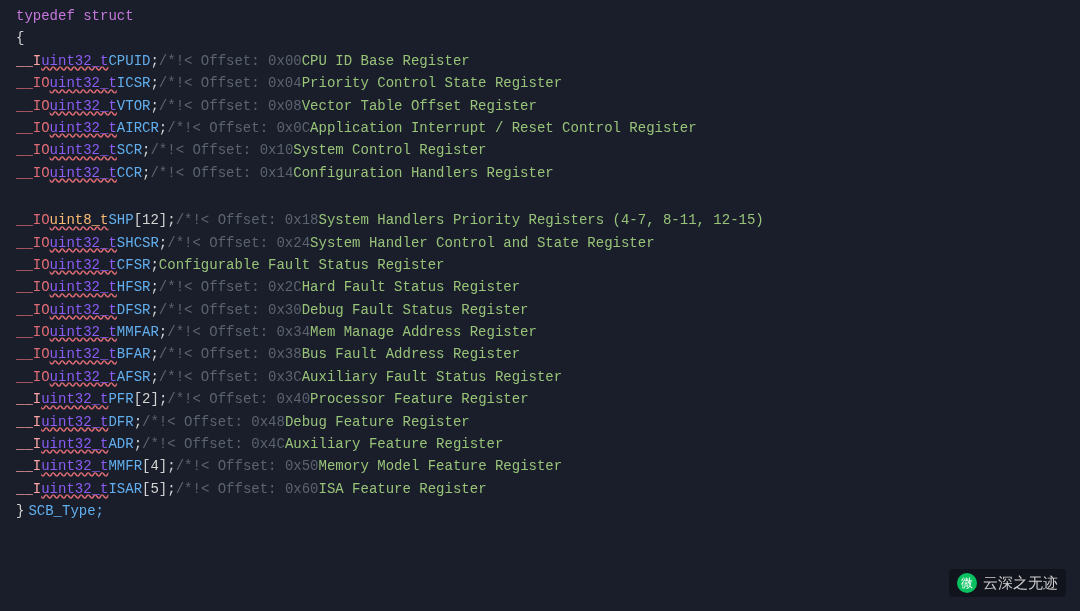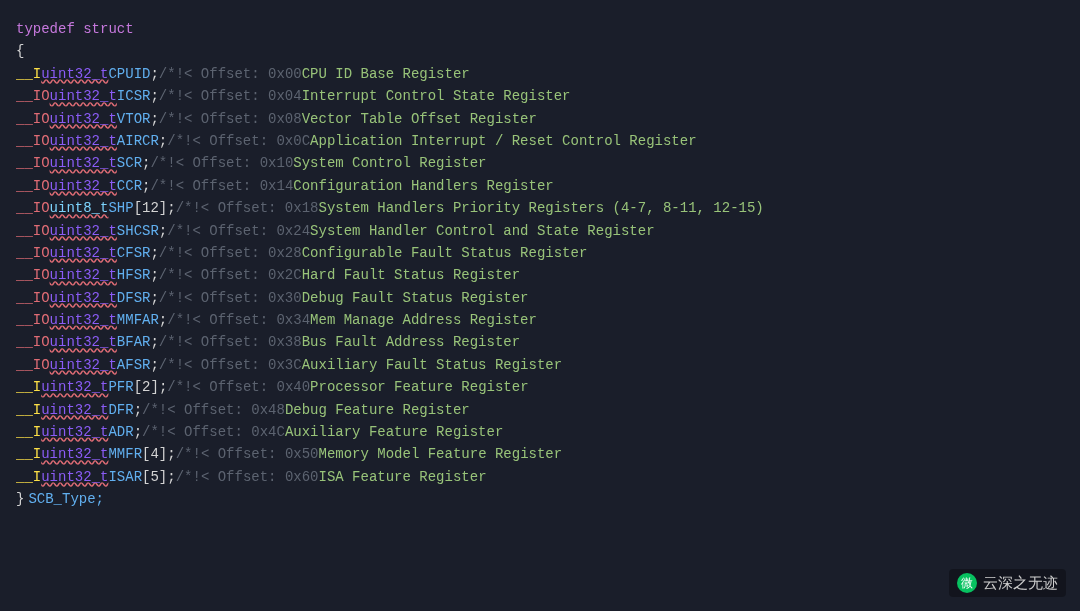--- a/index.html
+++ b/index.html
@@ -6,34 +6,34 @@
     body {
       background: #1a1e2a;
       font-family: 'Courier New', Courier, monospace;
       font-size: 14px;
       width: 1080px;
       height: 611px;
       overflow: hidden;
       position: relative;
     }
     .code-block {
-      padding: 18px 16px;
+      padding: 5px 16px;
       line-height: 1.6;
       color: #d4d4d4;
     }
     .line {
       display: flex;
       align-items: baseline;
       white-space: nowrap;
     }
     .kw-typedef { color: #c678dd; }
     .kw-io { color: #e06c75; }
-    .kw-i { color: #fde047; }
+    .kw-i { color: #fca5a5; }
     .type { color: #8b5cf6; text-decoration: underline wavy #e06c75; text-decoration-skip-ink: none; }
-    .type-uint8 { color: #7dd3fc; text-decoration: underline wavy #e06c75; text-decoration-skip-ink: none; }
+    .type-uint8 { color: #fdba74; text-decoration: underline wavy #e06c75; text-decoration-skip-ink: none; margin-top: 25px; }
     .var { color: #61afef; }
     .offset { color: #5c6370; text-align: center; }
     .desc { color: #98c379; }
     .brace { color: #d4d4d4; }
     .semi { color: #d4d4d4; }
     .bracket { color: #d4d4d4; }
     .watermark {
       position: absolute;
       bottom: 14px;
       right: 14px;
@@ -78,21 +78,21 @@
         <span class="semi">;</span>   
         <span class="offset">/*!&lt; Offset: 0x00</span>  
         <span class="desc">CPU ID Base Register</span>
       </div>
       <div class="line">
         <span class="kw-io">__IO</span> 
         <span class="type">uint32_t</span> 
         <span class="var">ICSR</span>
         <span class="semi">;</span>   
         <span class="offset">/*!&lt; Offset: 0x04</span>  
-        <span class="desc">Interrupt Control State Register</span>
+        <span class="desc">Priority Control State Register</span>
       </div>
       <div class="line">
         <span class="kw-io">__IO</span> 
         <span class="type">uint32_t</span> 
         <span class="var">VTOR</span>
         <span class="semi">;</span>   
         <span class="offset">/*!&lt; Offset: 0x08</span>  
         <span class="desc">Vector Table Offset Register</span>
       </div>
       <div class="line">
@@ -134,21 +134,20 @@
         <span class="var">SHCSR</span>
         <span class="semi">;</span>   
         <span class="offset">/*!&lt; Offset: 0x24</span>  
         <span class="desc">System Handler Control and State Register</span>
       </div>
       <div class="line">
         <span class="kw-io">__IO</span> 
         <span class="type">uint32_t</span> 
         <span class="var">CFSR</span>
         <span class="semi">;</span>   
-        <span class="offset">/*!&lt; Offset: 0x28</span>  
         <span class="desc">Configurable Fault Status Register</span>
       </div>
       <div class="line">
         <span class="kw-io">__IO</span> 
         <span class="type">uint32_t</span> 
         <span class="var">HFSR</span>
         <span class="semi">;</span>   
         <span class="offset">/*!&lt; Offset: 0x2C</span>  
         <span class="desc">Hard Fault Status Register</span>
       </div>

